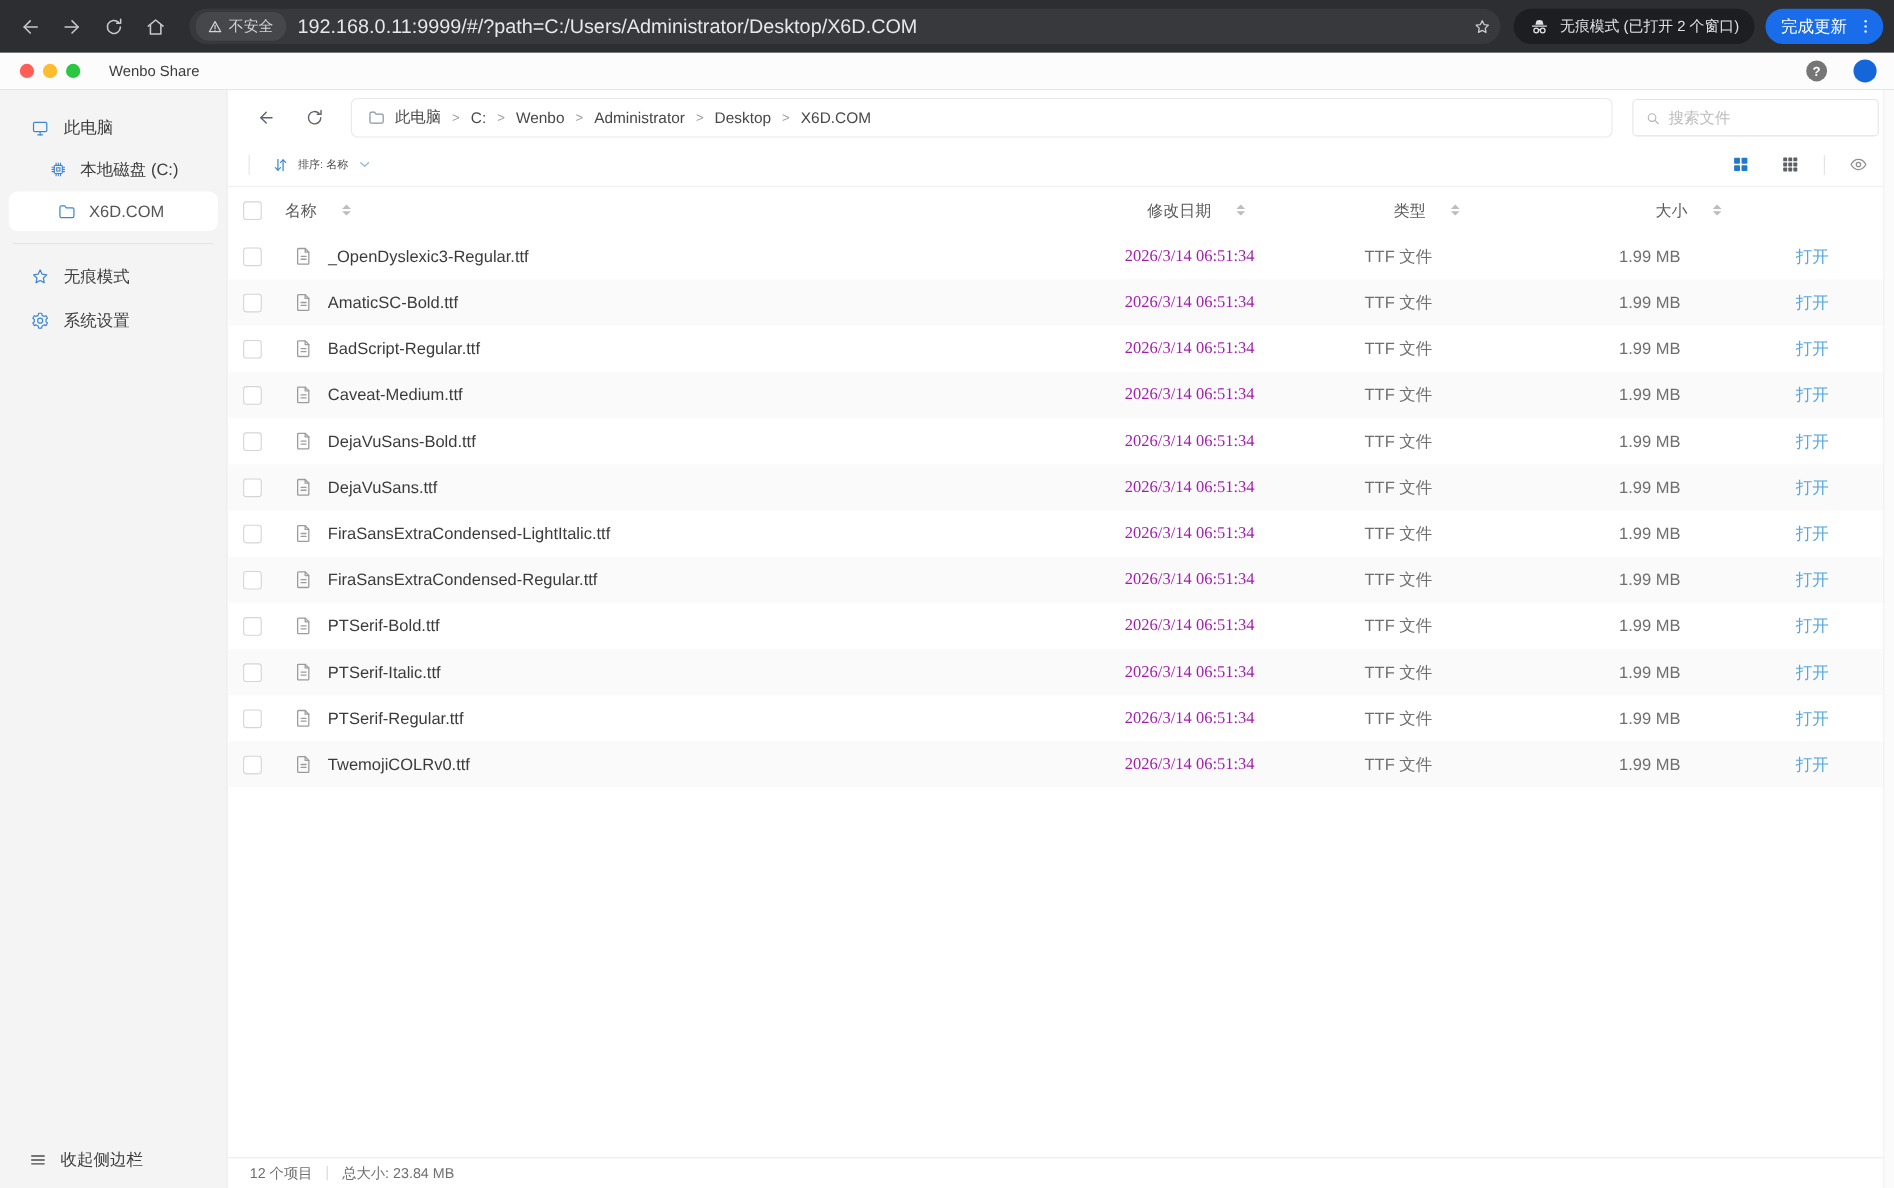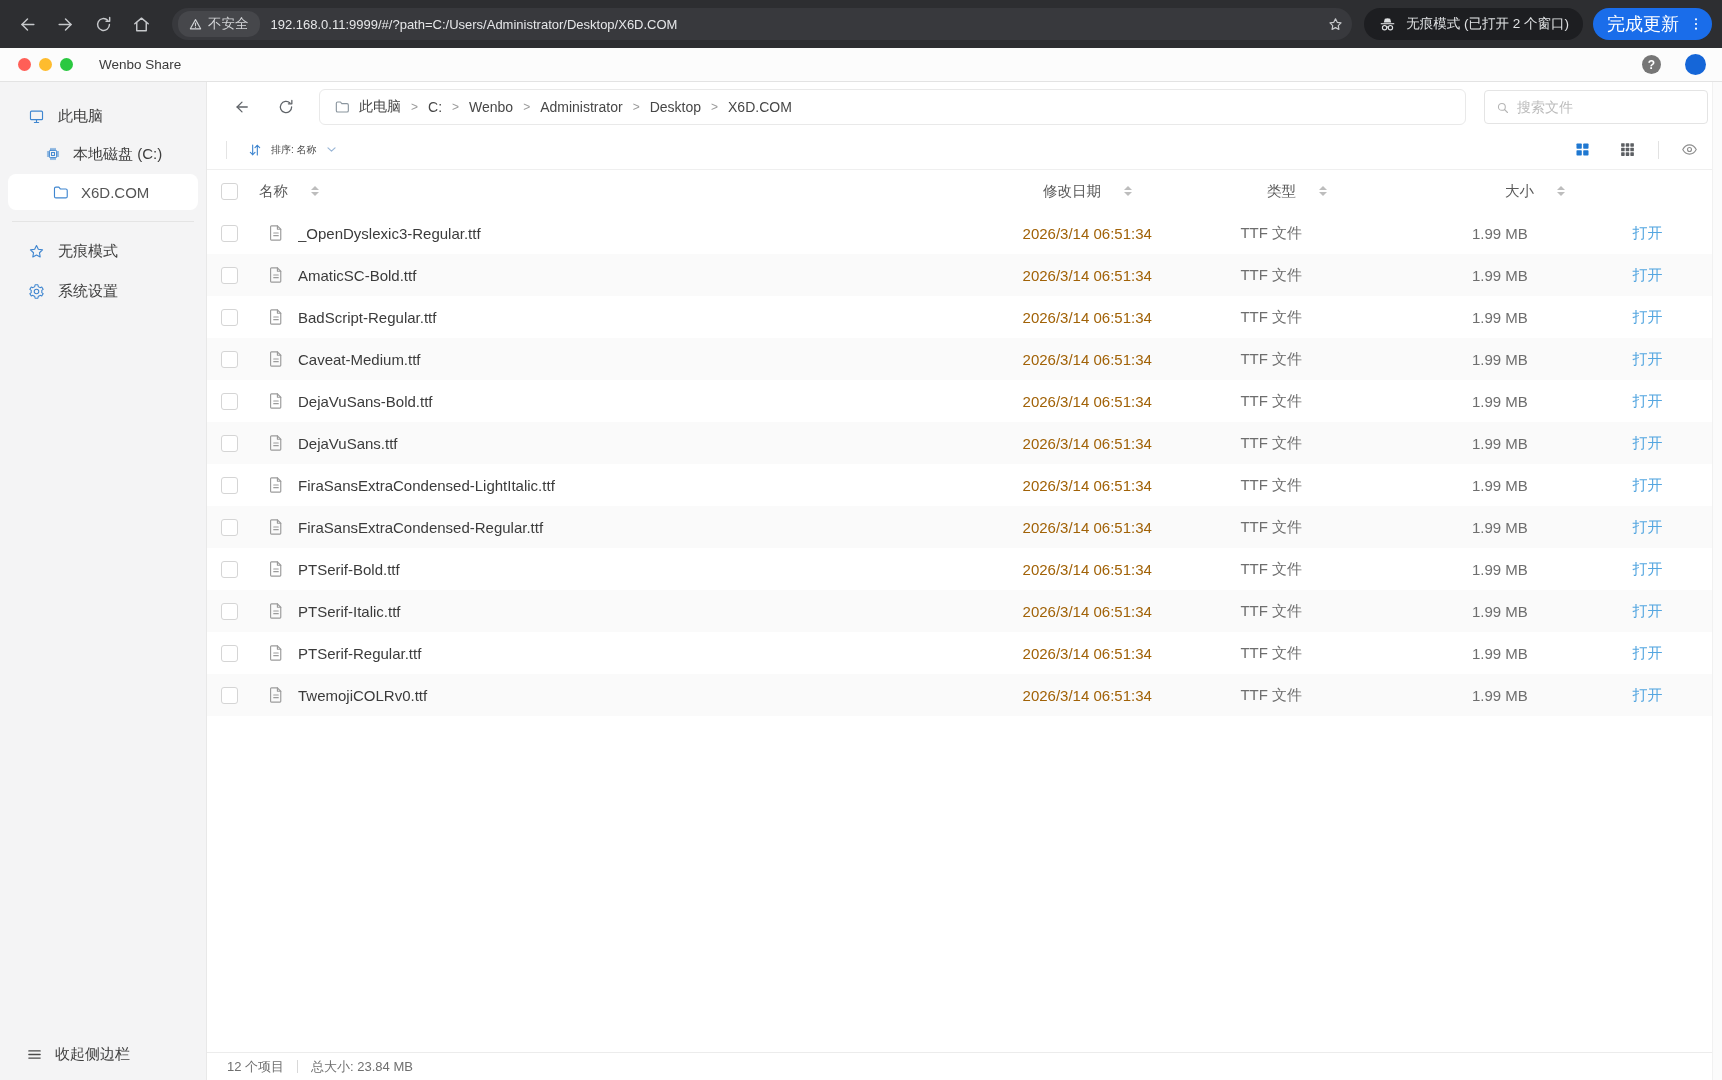--- a/index.html
+++ b/index.html
@@ -7,26 +7,26 @@
   body { font-family:"Liberation Sans","DejaVu Sans",sans-serif; background:#fff; }
   .screen { width:1722px; height:1080px; position:relative; overflow:hidden; display:flex; flex-direction:column; }
 
   
   .chrome-bar { height:48px; background:#2d2e31; display:flex; align-items:center; padding:0 10px 0 8px; flex-shrink:0; }
   .nav-btn { width:34px; height:34px; border-radius:50%; display:flex; align-items:center; justify-content:center; color:#c7c9cc; margin:0 2px; }
   .nav-btn svg { width:19px; height:19px; }
   .url-bar { flex:1; height:32px; background:#38393d; border-radius:16px; margin:0 12px; display:flex; align-items:center; padding:0 8px 0 6px; min-width:0; }
   .sec-chip { display:flex; align-items:center; gap:6px; background:#46474b; border-radius:12px; padding:4px 11px; color:#d2d4d7; font-size:13.5px; flex-shrink:0; }
   .sec-chip svg { width:13px; height:13px; }
-  .url-text { color:#e6e7e9; font-size:13px; margin-left:11px; flex:1; white-space:nowrap; overflow:hidden; }
+  .url-text { color:#e6e7e9; font-size:18px; margin-left:11px; flex:1; white-space:nowrap; overflow:hidden; }
   .star-btn { color:#c7c9cc; flex-shrink:0; display:flex; }
   .star-btn svg { width:17px; height:17px; }
   .incog-chip { height:32px; background:#1d1e21; border-radius:16px; display:flex; align-items:center; gap:9px; padding:0 14px; color:#dfe1e3; font-size:13.5px; white-space:nowrap; flex-shrink:0; }
   .incog-chip svg { width:19px; height:19px; }
-  .update-pill { height:32px; border-radius:16px; display:flex; align-items:center; gap:9px; padding:0 8px 0 14px; color:#fff; font-size:18px; white-space:nowrap; margin-left:10px; flex-shrink:0; }
+  .update-pill { height:32px; border-radius:16px; display:flex; align-items:center; gap:9px; padding:0 8px 0 14px; color:#fff; font-size:15px; white-space:nowrap; margin-left:10px; flex-shrink:0; }
   .update-pill svg { width:16px; height:16px; }
 
   
   .titlebar { height:34px; background:#fcfcfc; border-bottom:1px solid #e3e3e3; display:flex; align-items:center; flex-shrink:0; }
   .lights { display:flex; gap:8px; margin-left:18px; }
   .light { width:13px; height:13px; border-radius:50%; }
   .win-title { margin-left:26px; font-size:13.5px; color:#3b3b3b; }
   .tb-spacer { flex:1; }
   .help-circle { width:19px; height:19px; border-radius:50%; background:#767676; color:#fff; font-size:12px; font-weight:bold; display:flex; align-items:center; justify-content:center; margin-right:24px; }
   .avatar { width:21px; height:21px; border-radius:50%; background:#1566d8; margin-right:16px; }
@@ -93,21 +93,21 @@
   .carets .up { border-bottom:4px solid #bdbdbd; }
   .carets .dn { border-top:4px solid #bdbdbd; }
 
   .file-list { flex:1; min-height:0; }
   .file-row { height:42px; display:flex; align-items:center; padding-left:14px; font-size:15px; }
   .file-row.striped { background:#fafafa; }
   .file-row .checkbox { margin-right:28px; }
   .file-icon { width:20px; height:20px; color:#9c9c9c; margin-right:12px; flex-shrink:0; display:flex; }
   .file-icon svg { width:20px; height:20px; }
   .c-name { width:745px; color:#3b3b3b; white-space:nowrap; overflow:hidden; }
-  .c-date { width:224px; color:#a16207; }
+  .c-date { width:224px; color:#a21caf;font-family:Liberation Serif, serif; }
   .c-type { width:238px; color:#6e6e6e; }
   .c-size { width:124px; color:#6e6e6e; }
   .c-action { width:92px;margin-left:40px; }
   .open-link { color:#54a6e0; cursor:pointer; text-decoration:none; }
 
   .statusbar { height:28px; border-top:1px solid #ececec; display:flex; align-items:center; padding-left:20px; font-size:13px; color:#6f6f6f; flex-shrink:0; }
   .sb-div { width:1px; height:13px; background:#d8d8d8; margin:0 13px; }
 </style>
 </head>
 <body>

